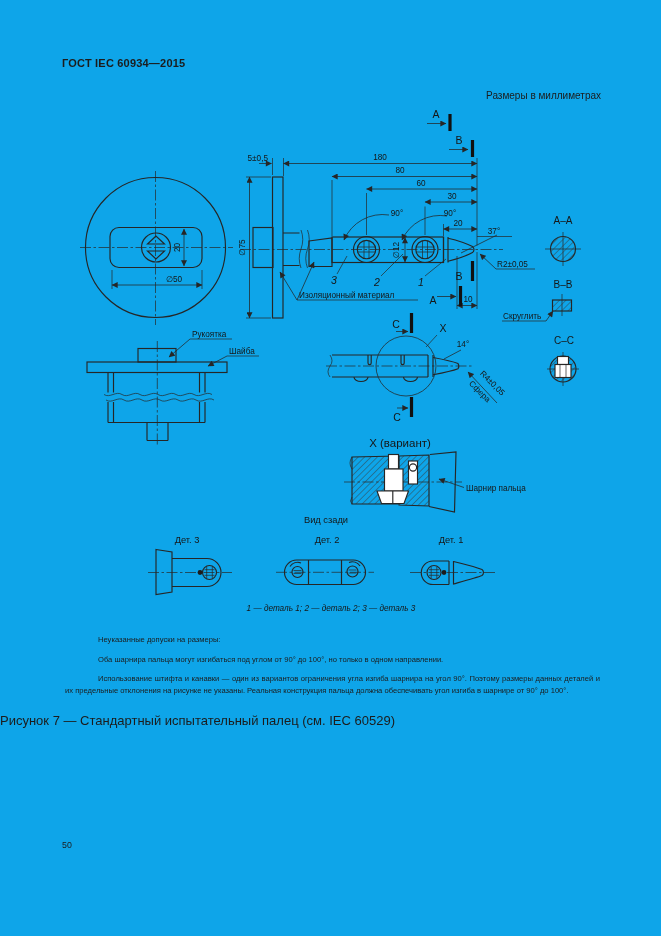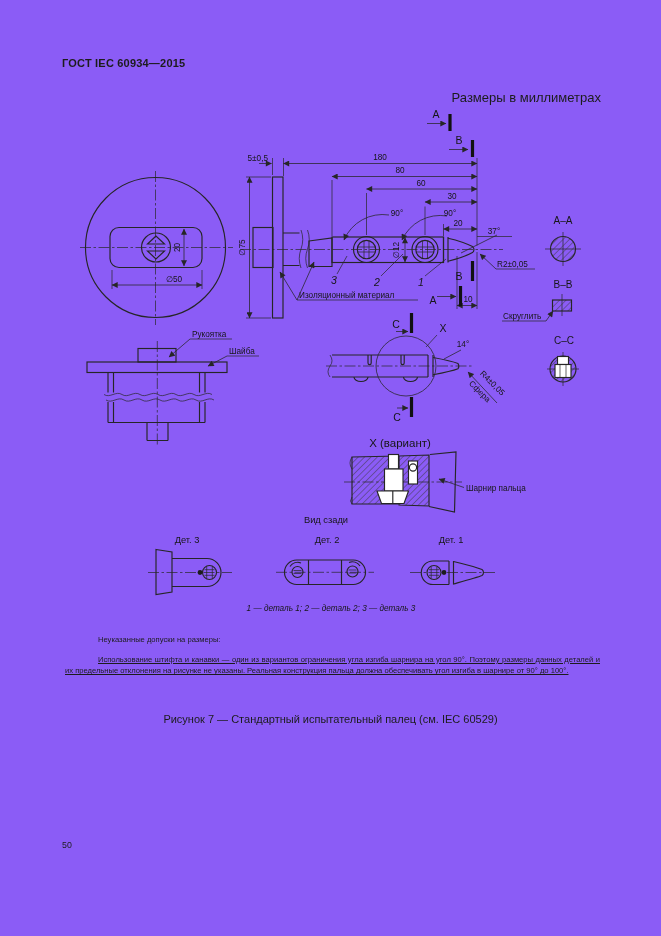--- a/index.html
+++ b/index.html
@@ -1,24 +1,24 @@
 <!DOCTYPE html>
 <html><head>
 <meta charset="utf-8">
 <style>
   html,body{margin:0;padding:0;background:#e8e8e8;}
-  .page{position:relative;width:661px;height:936px;background:#8b5cf6;overflow:hidden;
+  .page{position:relative;width:661px;height:936px;background:#0ea5e9;overflow:hidden;
         font-family:"Liberation Sans",sans-serif;color:#1c1c1c;}
   .abs{position:absolute;}
   .hdr{left:62px;top:57px;font-size:11px;font-weight:bold;letter-spacing:.2px;}
-  .units{right:60px;top:90px;font-size:13px;text-align:right;}
+  .units{right:60px;top:90px;font-size:10px;text-align:right;}
   .notes{left:57px;top:626px;width:551px;font-size:7.6px;line-height:11.6px;}
   .notes p{margin:8px;text-indent:33px;}
-  .notes p.just{text-align:justify;text-decoration:underline;}
-  .caption{left:0;right:0;top:713px;text-align:center;font-size:11px;}
+  .notes p.just{text-align:justify;}
+  .caption{left:0;right:0;top:713px;text-align:left;font-size:13px;}
   .pageno{left:62px;top:840px;font-size:8.8px;}
   svg{position:absolute;left:0;top:0;}
   .ln{fill:none;stroke:#262626;stroke-width:1.15;}
   .thn{fill:none;stroke:#262626;stroke-width:0.7;}
   .dim{fill:none;stroke:#262626;stroke-width:0.75;}
   .cl{fill:none;stroke:#262626;stroke-width:0.7;stroke-dasharray:11 2.5 2.5 2.5;}
   .bar{stroke:#111;stroke-width:3.2;}
   text{font-family:"Liberation Sans",sans-serif;fill:#161616;}
   .txt{font-size:8.2px;}
   .txt-c{text-anchor:middle;}
@@ -297,19 +297,20 @@
         <line class="ln" x1="453.5" y1="561" x2="453.5" y2="584.5"></line>
         <path class="ln" d="M453.5,561.5 C466,564.5 477,567.5 482,569.5 A3.8,3.8 0 0 1 482,575.5 C477,577.5 466,580.5 453.5,584"></path>
       </g>
 
       <text class="leg" x="331" y="610.5">1 — деталь 1; 2 — деталь 2; 3 — деталь 3</text>
     </g>
   </svg>
 
   <div class="abs notes">
     <p>Неуказанные допуски на размеры:</p>
+    <p>Оба шарнира пальца могут изгибаться под углом от 90° до 100°, но только в одном направлении.</p>
     <p class="just">Использование штифта и канавки — один из вариантов ограничения угла изгиба шарнира на угол 90°. Поэтому размеры данных деталей и их предельные отклонения на рисунке не указаны. Реальная конструкция пальца должна обеспечивать угол изгиба в шарнире от 90° до 100°.</p>
   </div>
 
   <div class="abs caption">Рисунок 7 — Стандартный испытательный палец (см. IEC 60529)</div>
   <div class="abs pageno">50</div>
 
 </div>
 
 </body></html>

